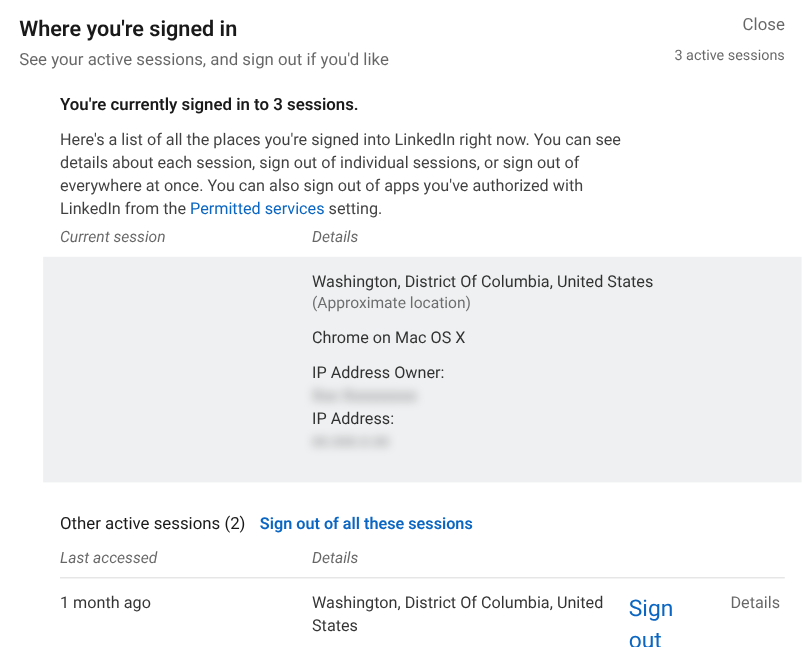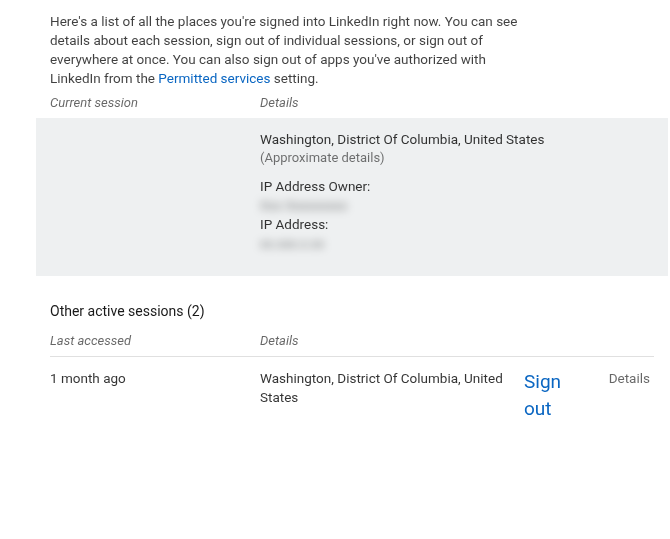--- a/index.html
+++ b/index.html
@@ -51,53 +51,66 @@
   .link-blue { color:#0a66c2; font-weight:600; font-size:13.5px; cursor:pointer;}
   .row { display:flex; padding: 12px 0; border-top:1px solid #e0e0e0; }
   .row .col1 { font-size:13.5px; color: rgba(0,0,0,0.8);}
   .signout { color:#0a66c2; font-weight:400; font-size:19px; cursor:pointer;}
   .details-link { color: rgba(0,0,0,0.6); font-size:13.5px; cursor:pointer;}
 </style>
 </head>
 <body>
 
 <div class="container">
+  <div class="header-row">
+    <div class="header-left">
+      <h1>Where you're signed in</h1>
+      <div class="sub">See your active sessions, and sign out if you'd like</div>
+    </div>
+    <div class="header-right">
+      <div class="close-link">Close</div>
+      <div class="sessions-count">3 active sessions</div>
+    </div>
+  </div>
 
   <div class="inner">
+    <div class="bold-line">You're currently signed in to 3 sessions.</div>
     <div class="desc">
       <span>Here's a list of all the places you're signed into LinkedIn right now. You can see details about each session, sign out of individual sessions, or sign out of everywhere at once. You can also sign out of apps you've authorized with LinkedIn from the </span><a>Permitted services</a><span> setting.</span>
     </div>
 
     <div class="cols-head">
       <div class="col1">Current session</div>
       <div class="col2">Details</div>
     </div>
 
     <div class="current-box">
       <div style="display:flex;">
         <div class="col1"></div>
         <div class="col2 detail-block">
           <div class="detail-group">
             <div>Washington, District Of Columbia, United States</div>
-            <div class="muted-line">(Approximate details)</div>
+            <div class="muted-line">(Approximate location)</div>
           </div>
+          <div class="detail-group">Chrome on Mac OS X</div>
           <div class="detail-group" style="margin-bottom:0;">
             <div>IP Address Owner:</div>
             <div><span class="blur-val">Xxx Xxxxxxxxx</span></div>
           </div>
           <div class="detail-group">
             <div>IP Address:</div>
             <div><span class="blur-val">xx.xxx.x.xx</span></div>
           </div>
         </div>
       </div>
     </div>
 
     <div class="section-title-row">
       <div class="section-title">Other active sessions (2)</div>
+      <div class="link-blue">Sign out of all these sessions</div>
     </div>
 
     <div class="cols-head">
       <div class="col1">Last accessed</div>
       <div class="col2">Details</div>
       <div class="col-actions"></div>
     </div>
 
     <div class="row">
       <div class="col1">1 month ago</div>

